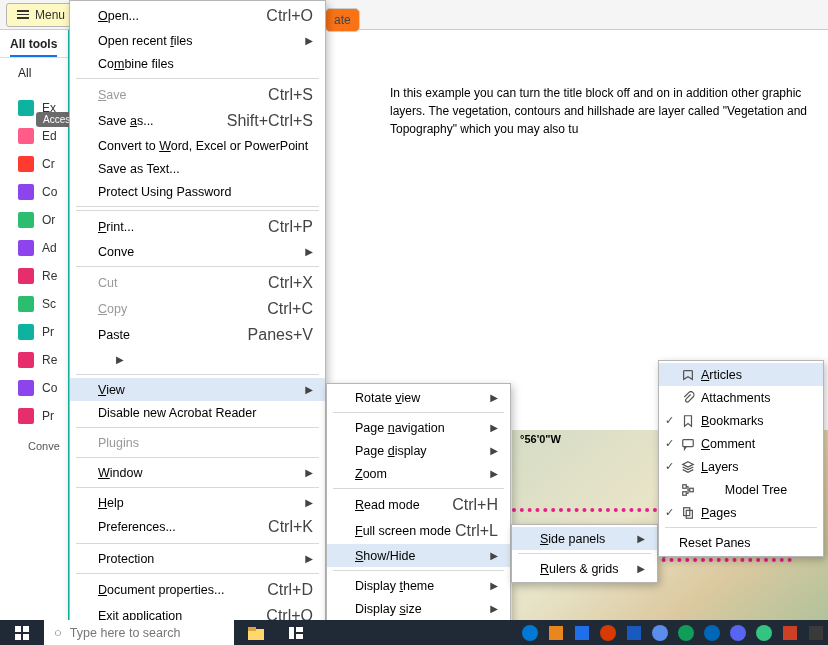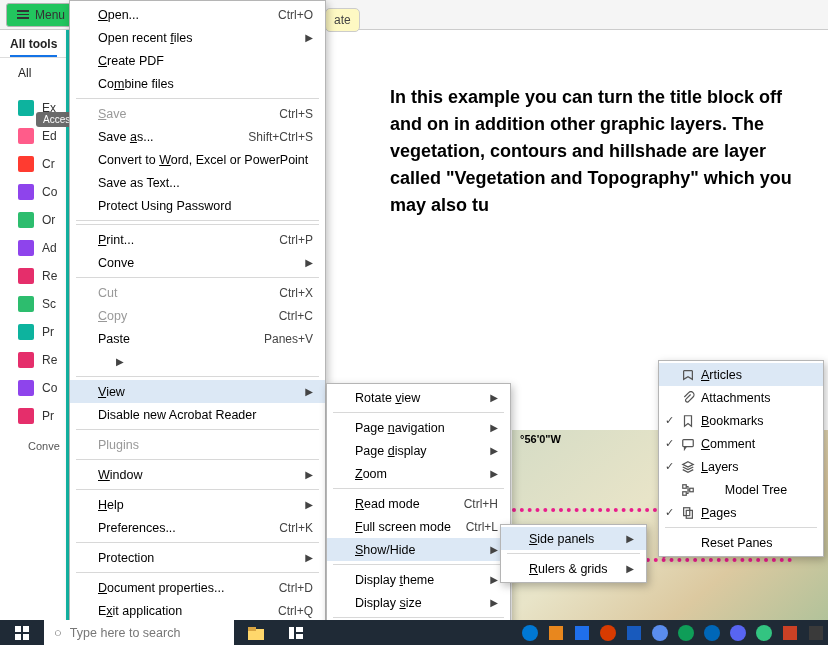--- a/index.html
+++ b/index.html
@@ -1,63 +1,63 @@
 <!DOCTYPE html>
 <html><head>
 <meta charset="utf-8">
 <style>
 *{margin:0;padding:0;box-sizing:border-box;font-family:'Segoe UI',Arial,sans-serif;}
 body{width:828px;height:645px;position:relative;overflow:hidden;background:#fff;}
 
 
 .top-bar{height:30px;background:#f5f5f5;display:flex;align-items:center;border-bottom:1px solid #ccc;}
-.menu-btn{display:inline-flex;align-items:center;gap:6px;background:#22c55e;border:1px solid #b5b5b5;border-radius:3px;padding:4px 10px;margin-left:6px;font-size:12px;color:#333;cursor:pointer;}
+.menu-btn{display:inline-flex;align-items:center;gap:6px;background:#fef9c3;border:1px solid #b5b5b5;border-radius:3px;padding:4px 10px;margin-left:6px;font-size:12px;color:#333;cursor:pointer;}
 .hamburger{display:inline-flex;flex-direction:column;gap:2px;}
 .hamburger span{width:12px;height:1.5px;background:#333;}
-.tab-corner{position:absolute;left:325px;top:8px;border:1px solid #ccc;border-radius:5px;padding:4px 8px;font-size:12px;color:#444;background:#fef9c3;}
-
-
-.left-panel{position:absolute;left:0;top:30px;width:69px;height:590px;background:#fff;border-right:3px solid #14b8a6;}
+.tab-corner{position:absolute;left:325px;top:8px;border:1px solid #ccc;border-radius:5px;padding:4px 8px;font-size:12px;color:#444;background:#f97316;}
+
+
+.left-panel{position:absolute;left:0;top:30px;width:69px;height:590px;background:#fff;border-right:1px solid #14b8a6;}
 .tabs-row{height:28px;border-bottom:1px solid #ddd;display:flex;align-items:end;padding-left:10px;}
 .tab{font-size:12px;font-weight:600;color:#222;padding:4px 0;border-bottom:2px solid #1473e6;}
 .all-label{font-size:12px;color:#222;padding:8px 0 8px 18px;font-weight:400;}
 .access-badge{position:absolute;left:36px;top:54px;background:#6b6b6b;color:#fff;font-size:10px;padding:2px 7px;border-radius:3px;}
 .tool-list{padding-top:6px;}
 .tool-item{display:flex;align-items:center;gap:8px;padding:6px 0 6px 18px;font-size:12px;color:#333;}
 .tool-icon{width:16px;height:16px;display:inline-block;border-radius:2px;}
 .conve{font-size:11px;color:#555;padding:10px 0 0 28px;}
 
 
-.content{position:absolute;left:70px;top:60px;right:0;padding:24px 20px 0 320px;font-size:18px;color:#000;line-height:1.5;font-family:Georgia,serif;font-weight:bold;}
+.content{position:absolute;left:70px;top:60px;right:0;padding:24px 20px 0 320px;font-size:12px;color:#000;line-height:1.5;font-family:Georgia,serif;}
 
 
 .mapbg{position:absolute;left:512px;top:430px;width:316px;height:195px;background:linear-gradient(140deg,#d5dcc5 0%,#e8e4c8 40%,#dcc9a0 70%,#b0c29a 100%);overflow:hidden;}
 .mapbg .coord{position:absolute;left:8px;top:3px;font-size:11px;color:#000;font-weight:bold;}
 .dotted-line{position:absolute;border-top:4px dotted #e91e8c;}
 .dl1{left:0;top:78px;width:200px;}
 .dl2{left:0;top:128px;width:280px;}
 .dl3{left:150px;top:78px;height:50px;border-top:0;border-left:4px dotted #e91e8c;}
 
 
 .menu{position:absolute;background:#fff;border:1px solid #b5b5b5;box-shadow:2px 3px 8px rgba(0,0,0,0.25);font-size:12.5px;color:#000;padding:2px 0;}
 .menu-item{display:flex;align-items:center;justify-content:space-between;padding:4px 12px 4px 28px;min-height:23px;cursor:default;position:relative;}
 .menu-item.highlighted{background:#dce8f5;}
 .menu-item.disabled{color:#999;}
 .menu-item .label{flex:1;}
-.menu-item .shortcut{color:#444;font-size:12px;}
+.menu-item .shortcut{color:#444;font-size:16px;}
 .menu-item .arrow{font-size:10px;color:#444;margin-left:18px;}
 .menu-sep{height:1px;background:#d8d8d8;margin:3px 6px;}
 .underline-char{text-decoration:underline;}
 .menu-check{position:absolute;left:10px;font-size:11px;color:#444;}
 .menu-icon{position:absolute;left:8px;width:14px;height:14px;display:inline-block;}
 
 
 #menu1{left:69px;top:0;width:257px;}
 #menu2{left:326px;top:383px;width:185px;}
-#menu3{left:500px;top:524px;width:147px;}
+#menu3{left:511px;top:524px;width:147px;}
 #menu4{left:658px;top:360px;width:166px;}
 
 
 .taskbar{position:absolute;left:0;bottom:0;width:828px;height:25px;background:#1f2a36;display:flex;align-items:center;}
 .win-btn{width:44px;height:25px;display:flex;align-items:center;justify-content:center;color:#fff;}
 .search-box{background:#fff;height:25px;width:190px;display:flex;align-items:center;padding-left:10px;color:#777;font-size:12.5px;gap:8px;}
 .search-box .mag{color:#666;font-size:13px;}
 .task-icons{margin-left:auto;display:flex;gap:2px;height:25px;}
 .task-icon{width:24px;height:25px;display:flex;align-items:center;justify-content:center;}
 
@@ -165,23 +165,20 @@
 <div class="menu" id="menu1">
     <div class="menu-item">
       <span class="label"><span class="underline-char">O</span>pen...</span>
       <span class="shortcut">Ctrl+O</span>
     </div>
     <div class="menu-item">
       <span class="label">Open recent <span class="underline-char">f</span>iles</span>
       <span class="arrow">▶</span>
     </div>
     <div class="menu-item">
-      <span class="label"><span class="underline-char">C</span>reate PDF</span>
-    </div>
-    <div class="menu-item">
       <span class="label">Co<span class="underline-char">m</span>bine files</span>
     </div>
     <div class="menu-sep"></div>
     <div class="menu-item disabled">
       <span class="label"><span class="underline-char">S</span>ave</span>
       <span class="shortcut">Ctrl+S</span>
     </div>
     <div class="menu-item">
       <span class="label">Save <span class="underline-char">a</span>s...</span>
       <span class="shortcut">Shift+Ctrl+S</span>
@@ -366,21 +363,21 @@
     </div>
     <div class="menu-item" style="padding-left: 42px;">
       <span class="menu-check" style="left: 6px;">✓</span>
       <span class="menu-icon" style="left: 22px;"><svg width="14" height="14" viewBox="0 0 16 16" fill="none" stroke="#555" stroke-width="1.4">
           <rect x="3" y="2" width="7" height="9"></rect>
           <rect x="6" y="5" width="7" height="9"></rect>
         </svg></span>
       <span class="label"><span class="underline-char">P</span>ages</span>
     </div>
     <div class="menu-sep"></div>
-    <div class="menu-item" style="padding-left: 42px;">
+    <div class="menu-item" style="padding-left: 20px;">
       <span class="label">Reset Panes</span>
     </div>
   </div>
 
 <div class="taskbar">
   <div class="win-btn">
     <svg width="14" height="14" viewBox="0 0 14 14">
         <rect x="0" y="0" width="6" height="6" fill="#fff"></rect>
         <rect x="8" y="0" width="6" height="6" fill="#fff"></rect>
         <rect x="0" y="8" width="6" height="6" fill="#fff"></rect>

